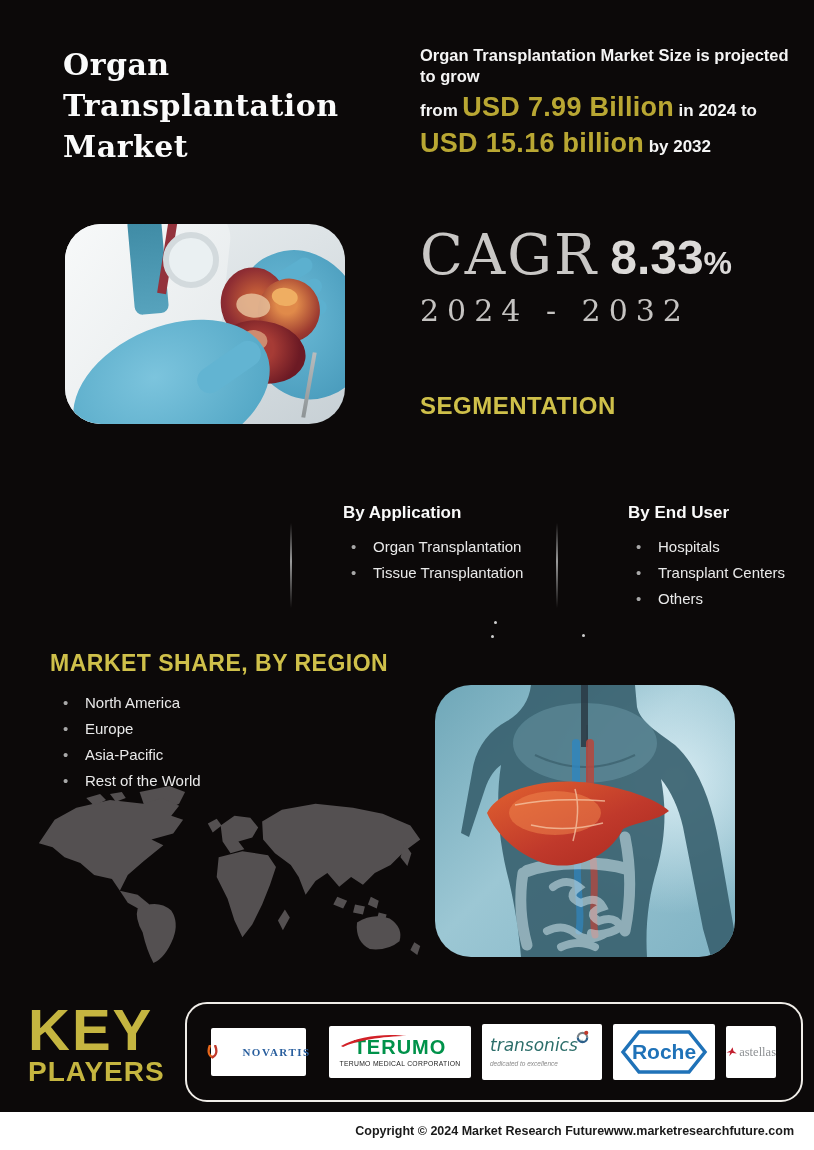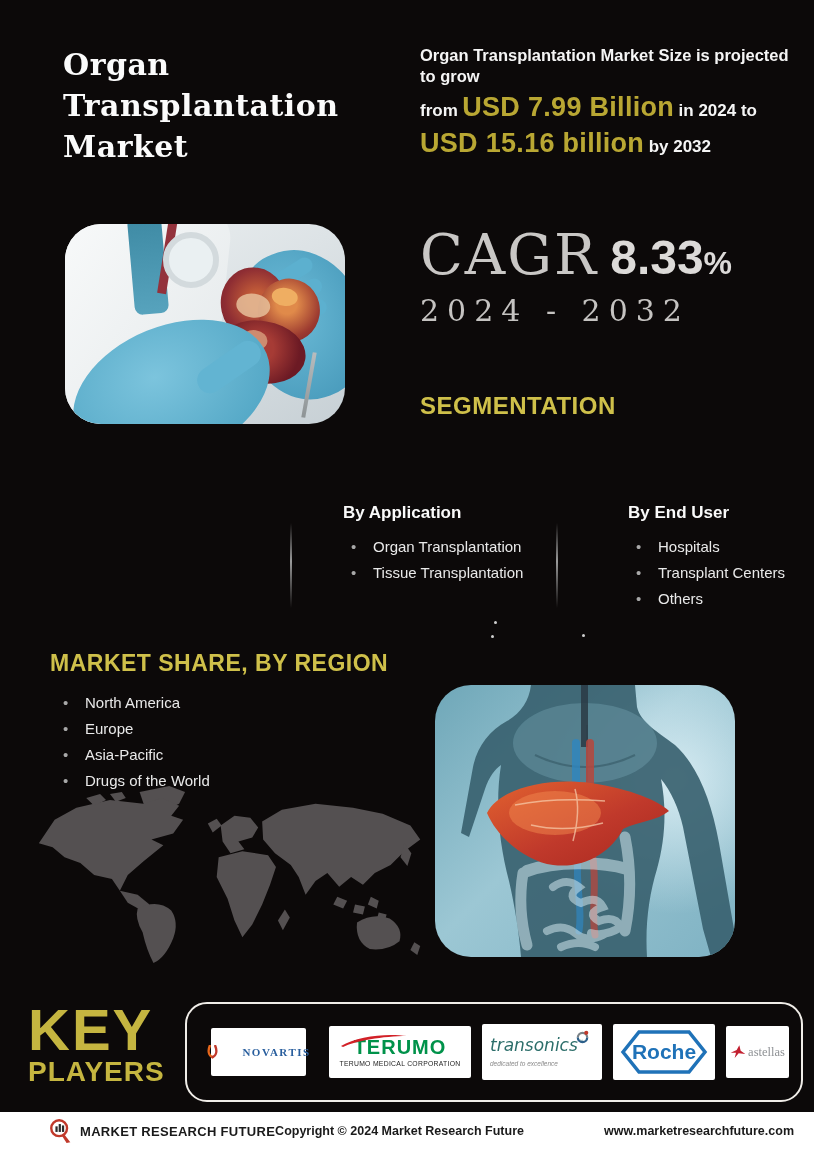--- a/index.html
+++ b/index.html
@@ -83,27 +83,27 @@
   .ter-sub{font-size:6.8px;color:#222;margin-top:3px;letter-spacing:.3px;}
   .ter-swoosh{position:absolute;left:10px;top:7px;}
   .t-transonic{width:120px;height:56px;align-items:flex-start;padding-left:8px;box-sizing:border-box;}
   .tra-label{font-family:"DejaVu Sans",sans-serif;font-style:italic;font-size:17px;color:#2c6e6a;line-height:1;}
   .tra-tm{font-size:6px;vertical-align:super;color:#2c6e6a;}
   .tra-sub{font-style:italic;font-size:6.5px;color:#8a8a8a;margin-top:6px;}
   .tra-icon{position:absolute;right:12px;top:6px;}
   .t-roche{width:102px;height:56px;}
   .roche-label{position:absolute;left:0;right:0;top:50%;transform:translateY(-50%);text-align:center;
     font-size:21px;font-weight:700;color:#1f72b8;}
-  .t-astellas{width:63px;height:52px;flex-direction:row;gap:2px;}
+  .t-astellas{width:50px;height:52px;flex-direction:row;gap:2px;}
   .ast-label{font-family:"Liberation Serif",serif;font-size:12.5px;color:#8e9194;}
   
   .footer{position:absolute;left:0;top:1112px;width:814px;height:38px;background:#ffffff;
     display:flex;align-items:center;color:#1a1a1a;}
   .f-brand{display:flex;align-items:center;gap:6px;margin-left:48px;font-size:13px;font-weight:700;letter-spacing:.3px;}
-  .f-copy{flex:1;text-align:left;font-size:12.5px;font-weight:700;}
+  .f-copy{flex:1;text-align:right;font-size:12.5px;font-weight:700;}
   .f-url{margin-right:20px;font-size:12.5px;font-weight:700;}
   .speck{position:absolute;width:3px;height:3px;background:#cfcfcf;border-radius:50%;}
 </style>
 </head>
 <body>
 
 <div class="canvas">
 
   <div class="title">
     <div>Organ</div>
@@ -177,21 +177,21 @@
 
   <div class="speck" style="left:494px;top:621px;"></div>
   <div class="speck" style="left:491px;top:635px;"></div>
   <div class="speck" style="left:582px;top:634px;"></div>
 
   <div class="ms-head">MARKET SHARE, BY REGION</div>
   <ul class="blist regions">
     <li>North America</li>
     <li>Europe</li>
     <li>Asia-Pacific</li>
-    <li>Drugs of the World</li>
+    <li>Rest of the World</li>
   </ul>
 
   <div class="map">
     <svg width="415" height="182" viewBox="0 0 420 184">
       <g fill="#545051">
 
         <path d="M116,10 L146,4 162,10 156,22 138,30 120,22 Z"></path>
 
         <path d="M14,62 L30,38 52,26 86,18 120,22 138,16 156,24 148,34 160,38 150,52 128,58 140,64 120,80 104,94 96,110 88,98 70,94 56,82 40,76 28,66 Z"></path>
         <path d="M62,16 l14,-4 6,6 -12,6 z M86,12 l12,-2 4,6 -10,4 z"></path>
@@ -298,27 +298,17 @@
     <div class="tile t-astellas">
       <svg width="16" height="16" viewBox="0 0 24 20">
         <path d="M1,11 L10,7 14,0 16,8 23,13 13,12 7,19 9,11 Z" fill="#c21f2f"></path>
       </svg>
       <span class="ast-label">astellas</span>
     </div>
 
   </div>
 
   <div class="footer">
-    <div class="f-brand">
-      <svg width="26" height="26" viewBox="0 0 28 28">
-        <circle cx="12" cy="11" r="8.5" fill="none" stroke="#c0392b" stroke-width="2.6"></circle>
-        <rect x="8" y="9" width="2.4" height="6" fill="#2b2b2b"></rect>
-        <rect x="11.5" y="6.5" width="2.4" height="8.5" fill="#2b2b2b"></rect>
-        <rect x="15" y="8" width="2.4" height="7" fill="#2b2b2b"></rect>
-        <path d="M17,17 L24,26 20,27 15,19 Z" fill="#c0392b"></path>
-      </svg>
-      <span>MARKET RESEARCH FUTURE</span>
-    </div>
     <div class="f-copy">Copyright © 2024 Market Research Future</div>
     <div class="f-url">www.marketresearchfuture.com</div>
   </div>
 
 </div>
 
 </body></html>

